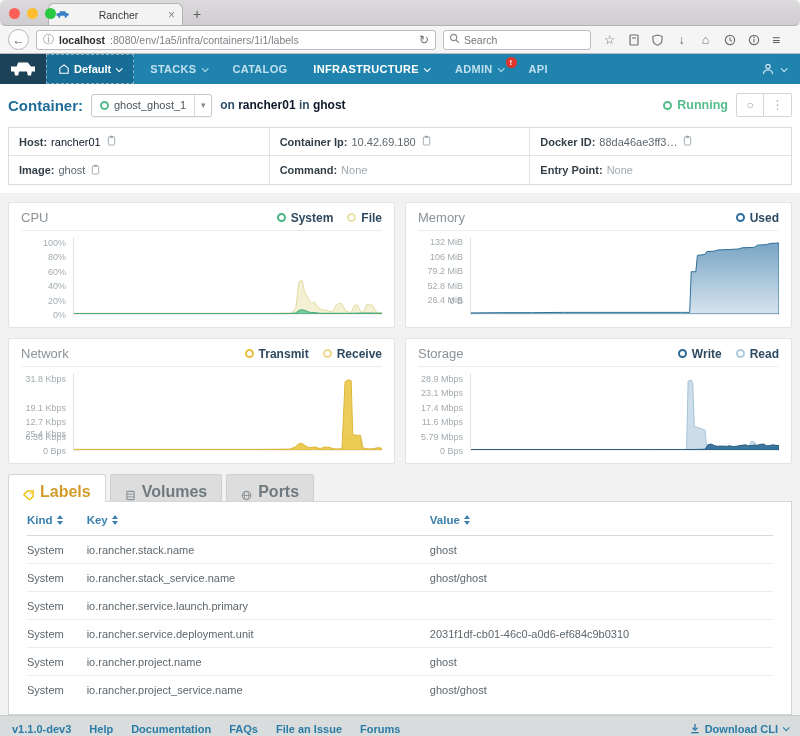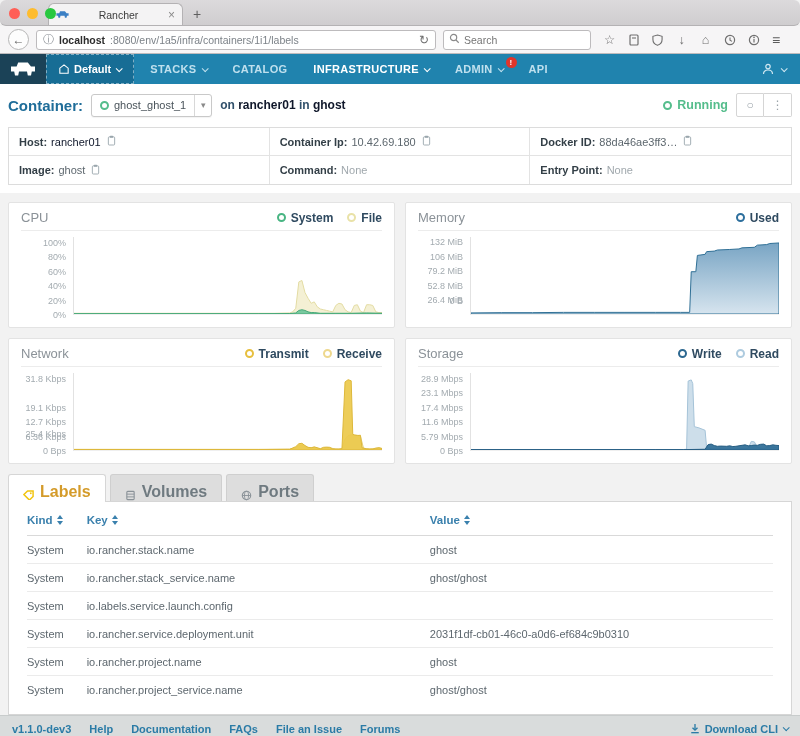--- a/index.html
+++ b/index.html
@@ -474,21 +474,21 @@
             <span>io.rancher.stack.name</span>
             <span>ghost</span>
           </div>
           <div class="lt-row">
             <span>System</span>
             <span>io.rancher.stack_service.name</span>
             <span>ghost/ghost</span>
           </div>
           <div class="lt-row">
             <span>System</span>
-            <span>io.labels.service.launch.config</span>
+            <span>io.rancher.service.launch.primary</span>
           </div>
           <div class="lt-row">
             <span>System</span>
             <span>io.rancher.service.deployment.unit</span>
             <span>2031f1df-cb01-46c0-a0d6-ef684c9b0310</span>
           </div>
           <div class="lt-row">
             <span>System</span>
             <span>io.rancher.project.name</span>
             <span>ghost</span>

